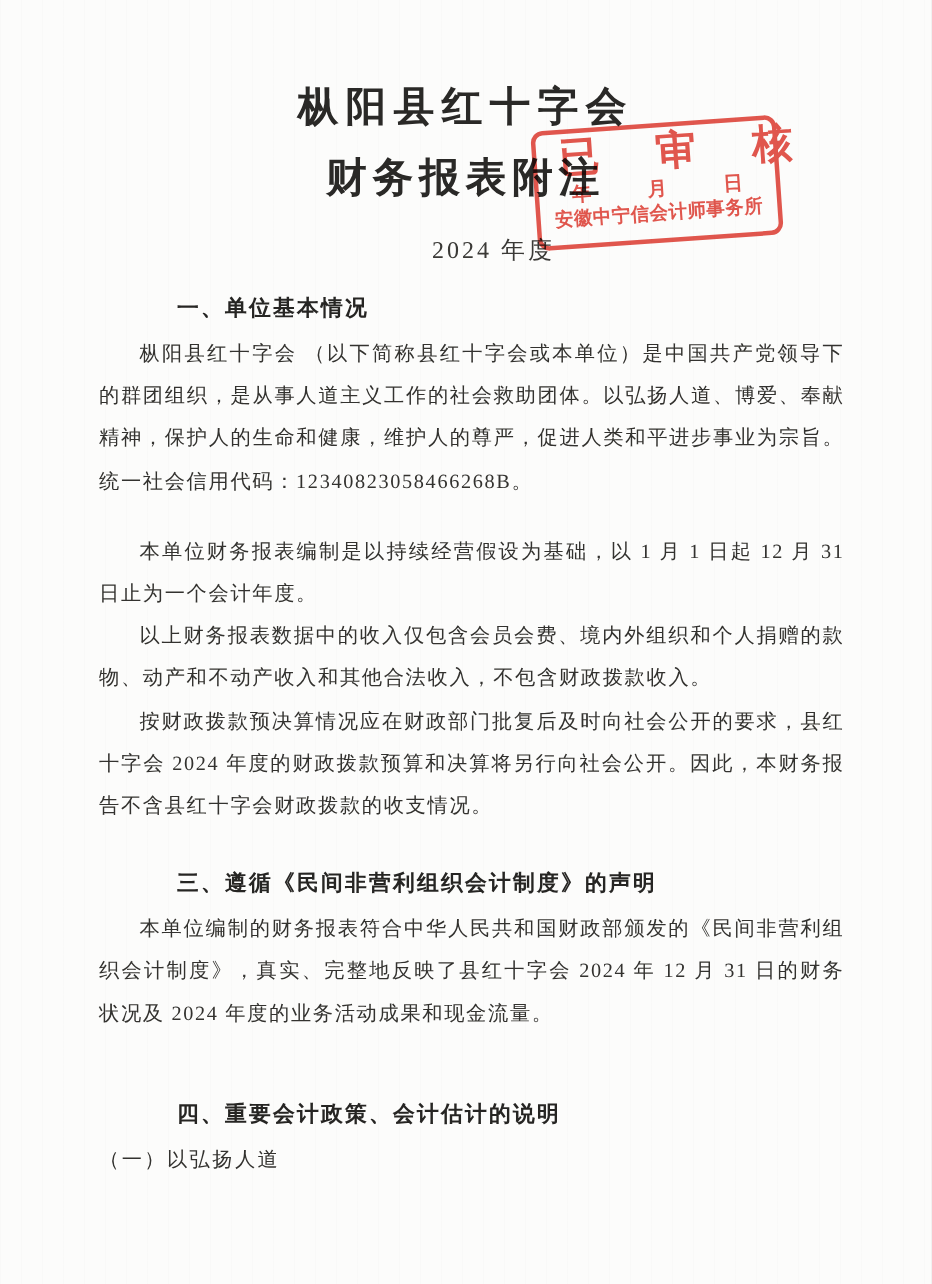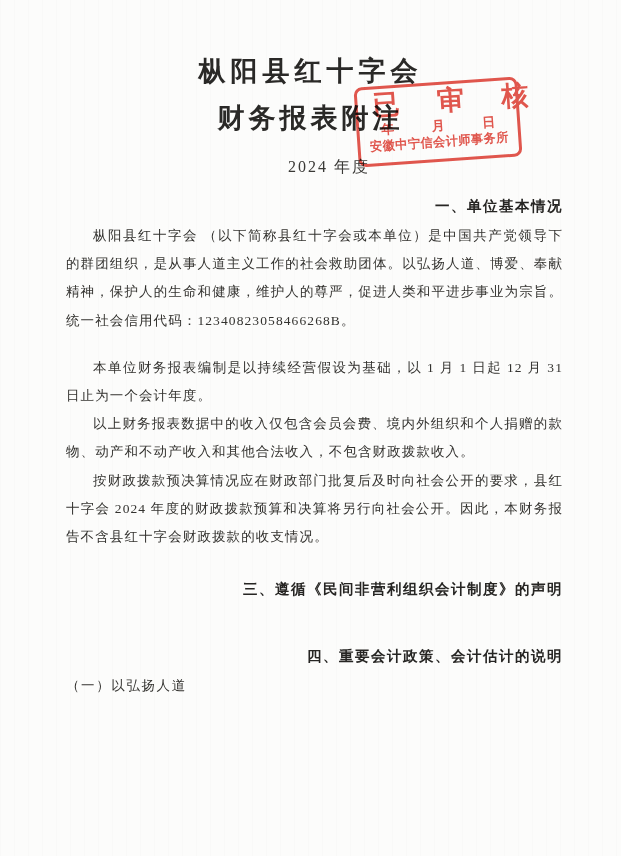--- a/index.html
+++ b/index.html
@@ -97,37 +97,36 @@
   }
   .doc-section .section-heading {
     font-family: "Liberation Sans", "DejaVu Sans", sans-serif;
     font-weight: bold;
     font-size: 14.5px;
     letter-spacing: 1.5px;
     line-height: 28px;
     padding-left: 52px;
     color: #262523;
     margin: 0 0 2px 0;
-    text-align: right;
   }
   .doc-section p {
     margin: 0;
     font-size: 13.5px;
     line-height: 28.2px;
     letter-spacing: 1.1px;
     text-align: justify;
     text-align-last: left;
     color: #33322f;
   }
   .doc-section p.indented { text-indent: 2em; }
   .doc-section p.subheading { text-indent: 0; letter-spacing: 1.6px; }
   .doc-section { margin-top: 16px; }
   .doc-section:nth-of-type(1) { margin-top: 2px; }
   .doc-section:nth-of-type(2) { margin-top: 19px; }
-  .doc-section:nth-of-type(3) { margin-top: 24px; margin-left: 44px; }
+  .doc-section:nth-of-type(3) { margin-top: 24px; }
   .doc-section:nth-of-type(4) { margin-top: 39px; }
 </style>
 </head>
 <body>
 
 <div class="page">
 
   <h1 class="doc-title-org">枞阳县红十字会</h1>
 
   <h2 class="doc-title-report">财务报表附注</h2>
@@ -145,20 +144,21 @@
         <h3 class="section-heading">一、单位基本情况</h3>
         <p class="indented">枞阳县红十字会 （以下简称县红十字会或本单位）是中国共产党领导下的群团组织，是从事人道主义工作的社会救助团体。以弘扬人道、博爱、奉献精神，保护人的生命和健康，维护人的尊严，促进人类和平进步事业为宗旨。统一社会信用代码：12340823058466268B。</p>
       </section>
       <section class="doc-section">
         <p class="indented">本单位财务报表编制是以持续经营假设为基础，以 1 月 1 日起 12 月 31 日止为一个会计年度。</p>
         <p class="indented">以上财务报表数据中的收入仅包含会员会费、境内外组织和个人捐赠的款物、动产和不动产收入和其他合法收入，不包含财政拨款收入。</p>
         <p class="indented">按财政拨款预决算情况应在财政部门批复后及时向社会公开的要求，县红十字会 2024 年度的财政拨款预算和决算将另行向社会公开。因此，本财务报告不含县红十字会财政拨款的收支情况。</p>
       </section>
       <section class="doc-section">
         <h3 class="section-heading">三、遵循《民间非营利组织会计制度》的声明</h3>
+        <p class="indented">本单位编制的财务报表符合中华人民共和国财政部颁发的《民间非营利组织会计制度》，真实、完整地反映了县红十字会 2024 年 12 月 31 日的财务状况及 2024 年度的业务活动成果和现金流量。</p>
       </section>
       <section class="doc-section">
         <h3 class="section-heading">四、重要会计政策、会计估计的说明</h3>
         <p class="subheading">（一）以弘扬人道</p>
       </section>
     </main>
 
 </div>
 
 </body></html>

